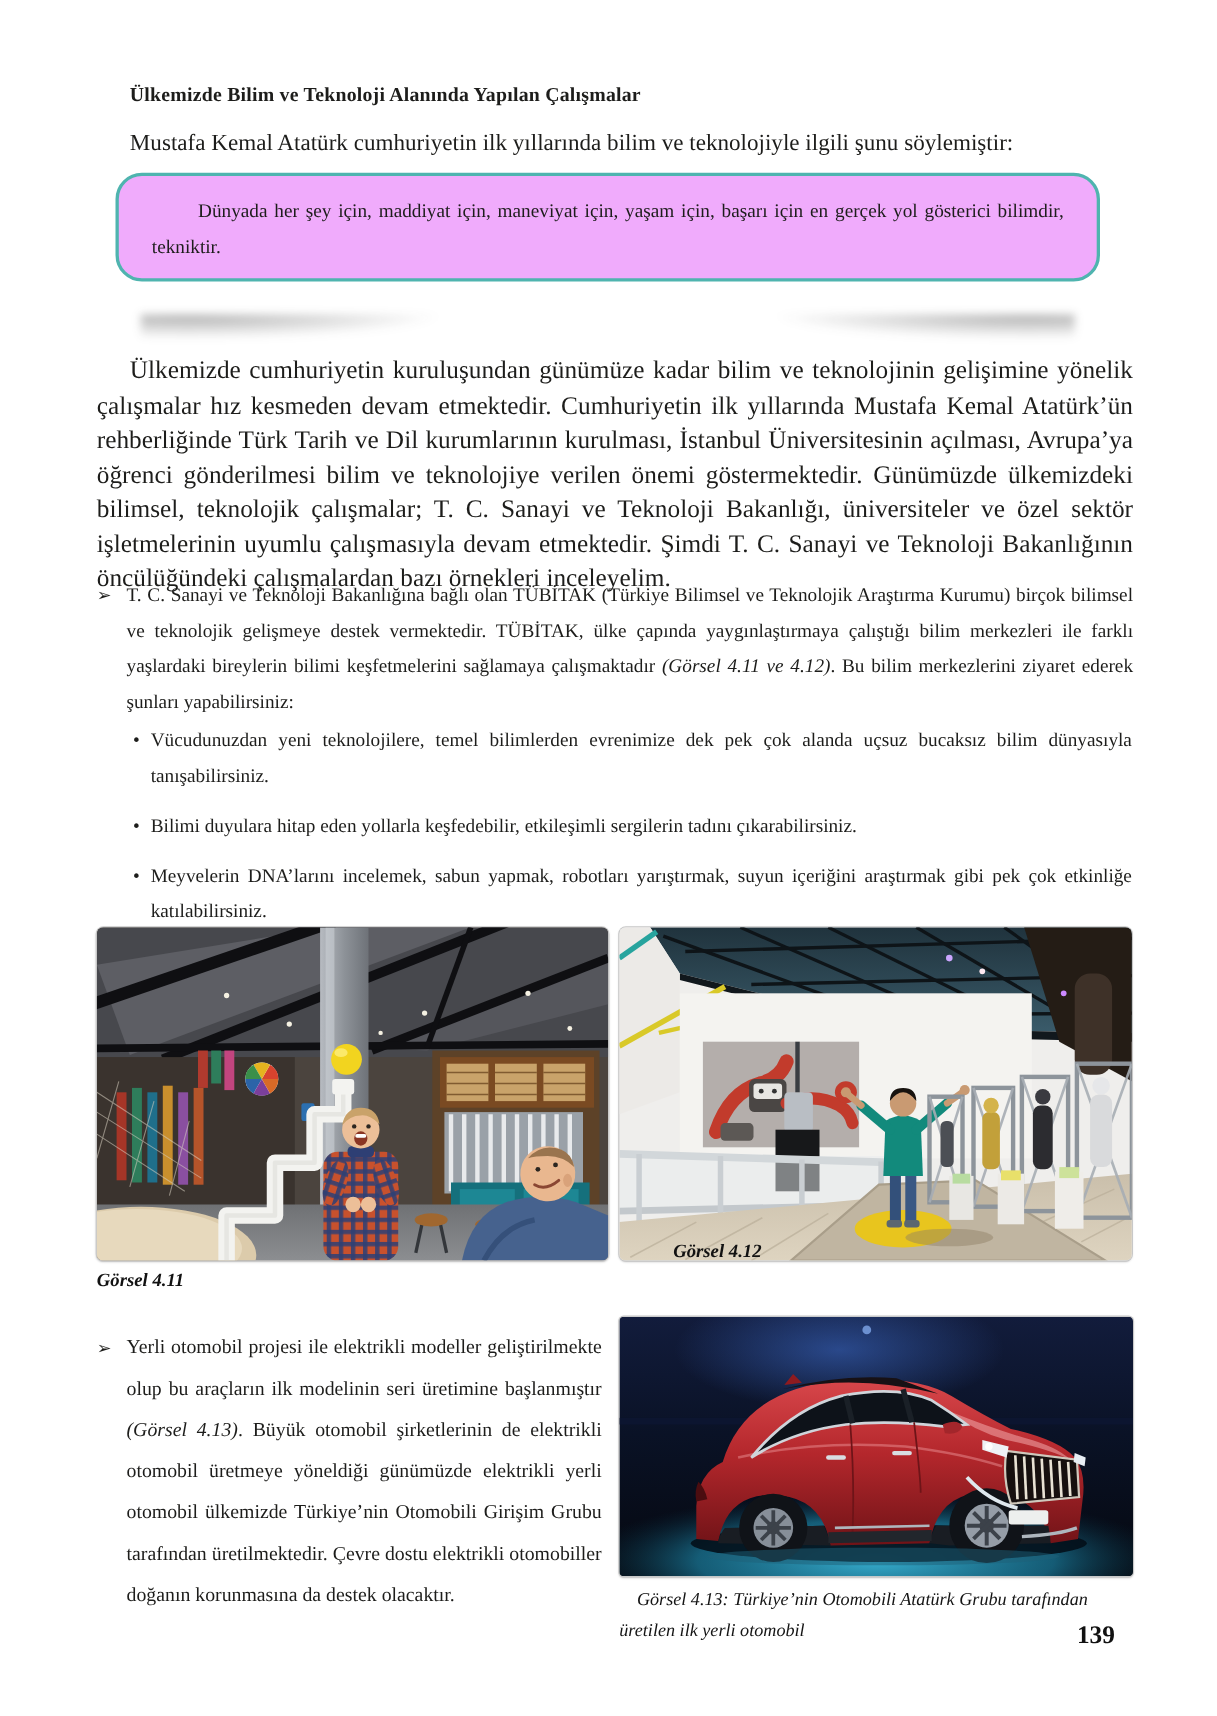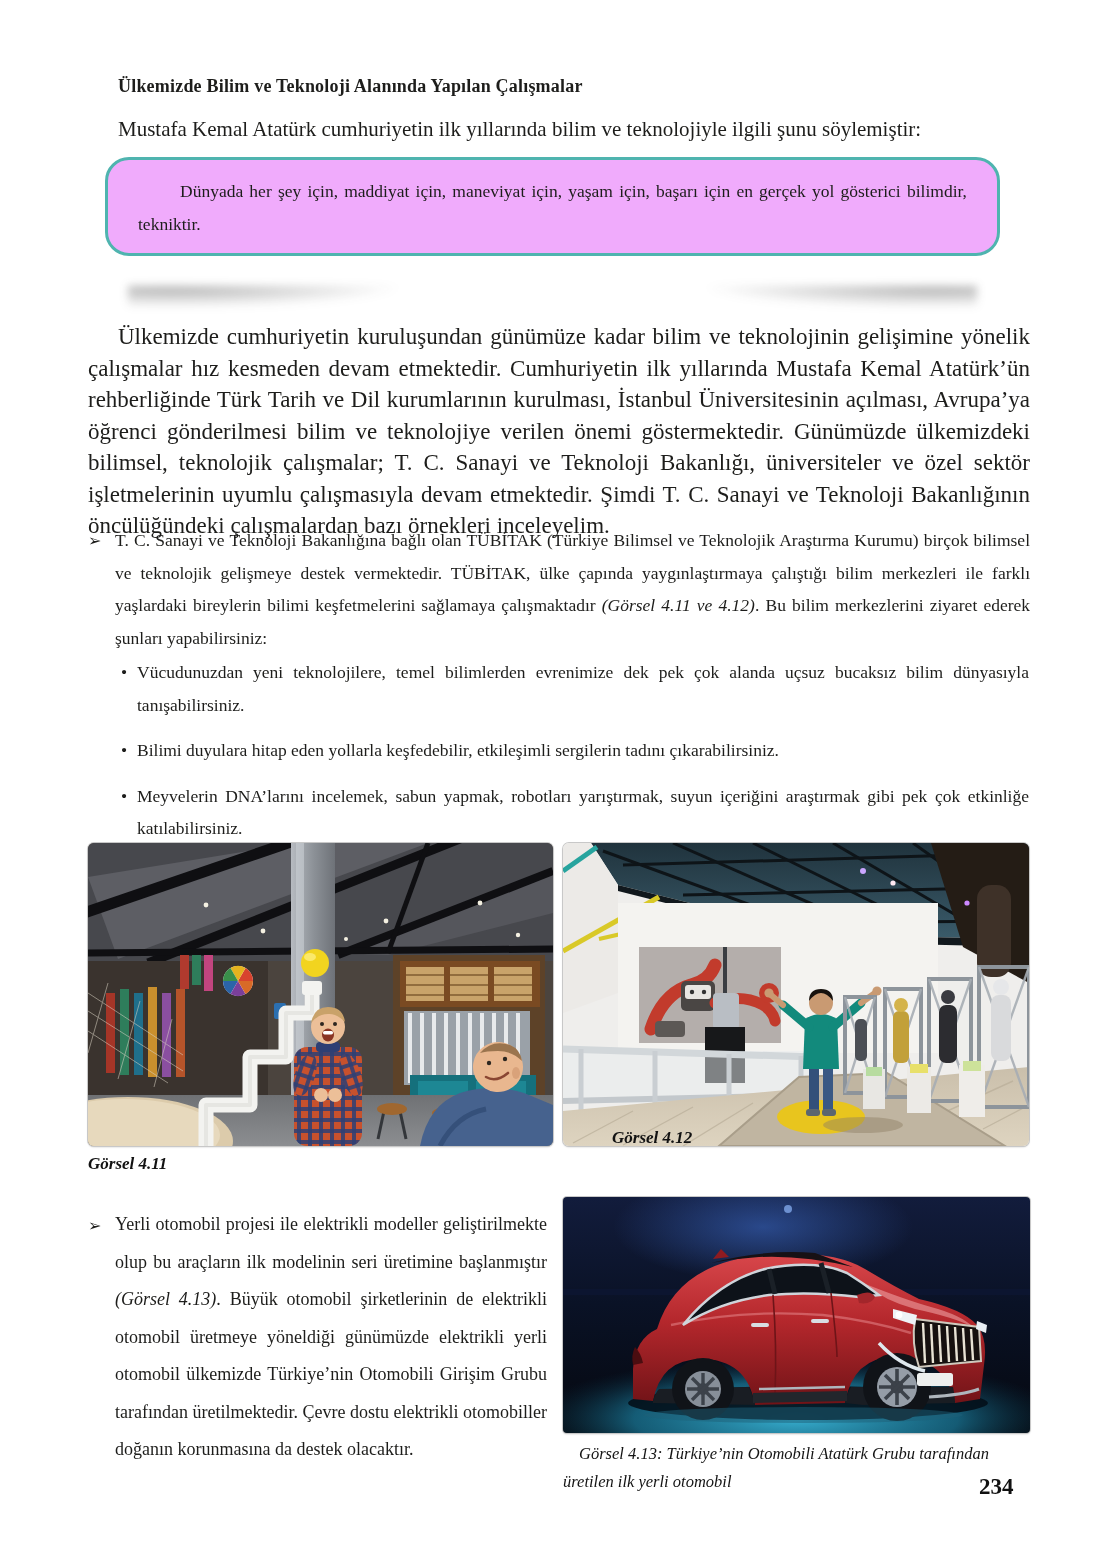--- a/index.html
+++ b/index.html
@@ -492,15 +492,15 @@
       <path d="M316 146 Q336 168 362 174" stroke="#dfe8ee" stroke-width="3.4" fill="none"></path>
       <path d="M366 200 Q400 198 416 192" stroke="#aeb6bd" stroke-width="3" fill="none"></path>
       <rect x="354" y="176" width="36" height="13" rx="2.5" fill="#edefee"></rect>
 
       <ellipse cx="240" cy="218" rx="160" ry="8" fill="#1d5f78" opacity=".5"></ellipse>
     </svg>
   </figure>
 
   <div class="cap3"><span class="cap3-label">Görsel 4.13:</span><span> Türkiye’nin Otomobili Atatürk Grubu tarafından üretilen ilk yerli otomobil</span></div>
 
-  <div class="page-num">234</div>
+  <div class="page-num">139</div>
 
 </div>
 
 </body></html>

